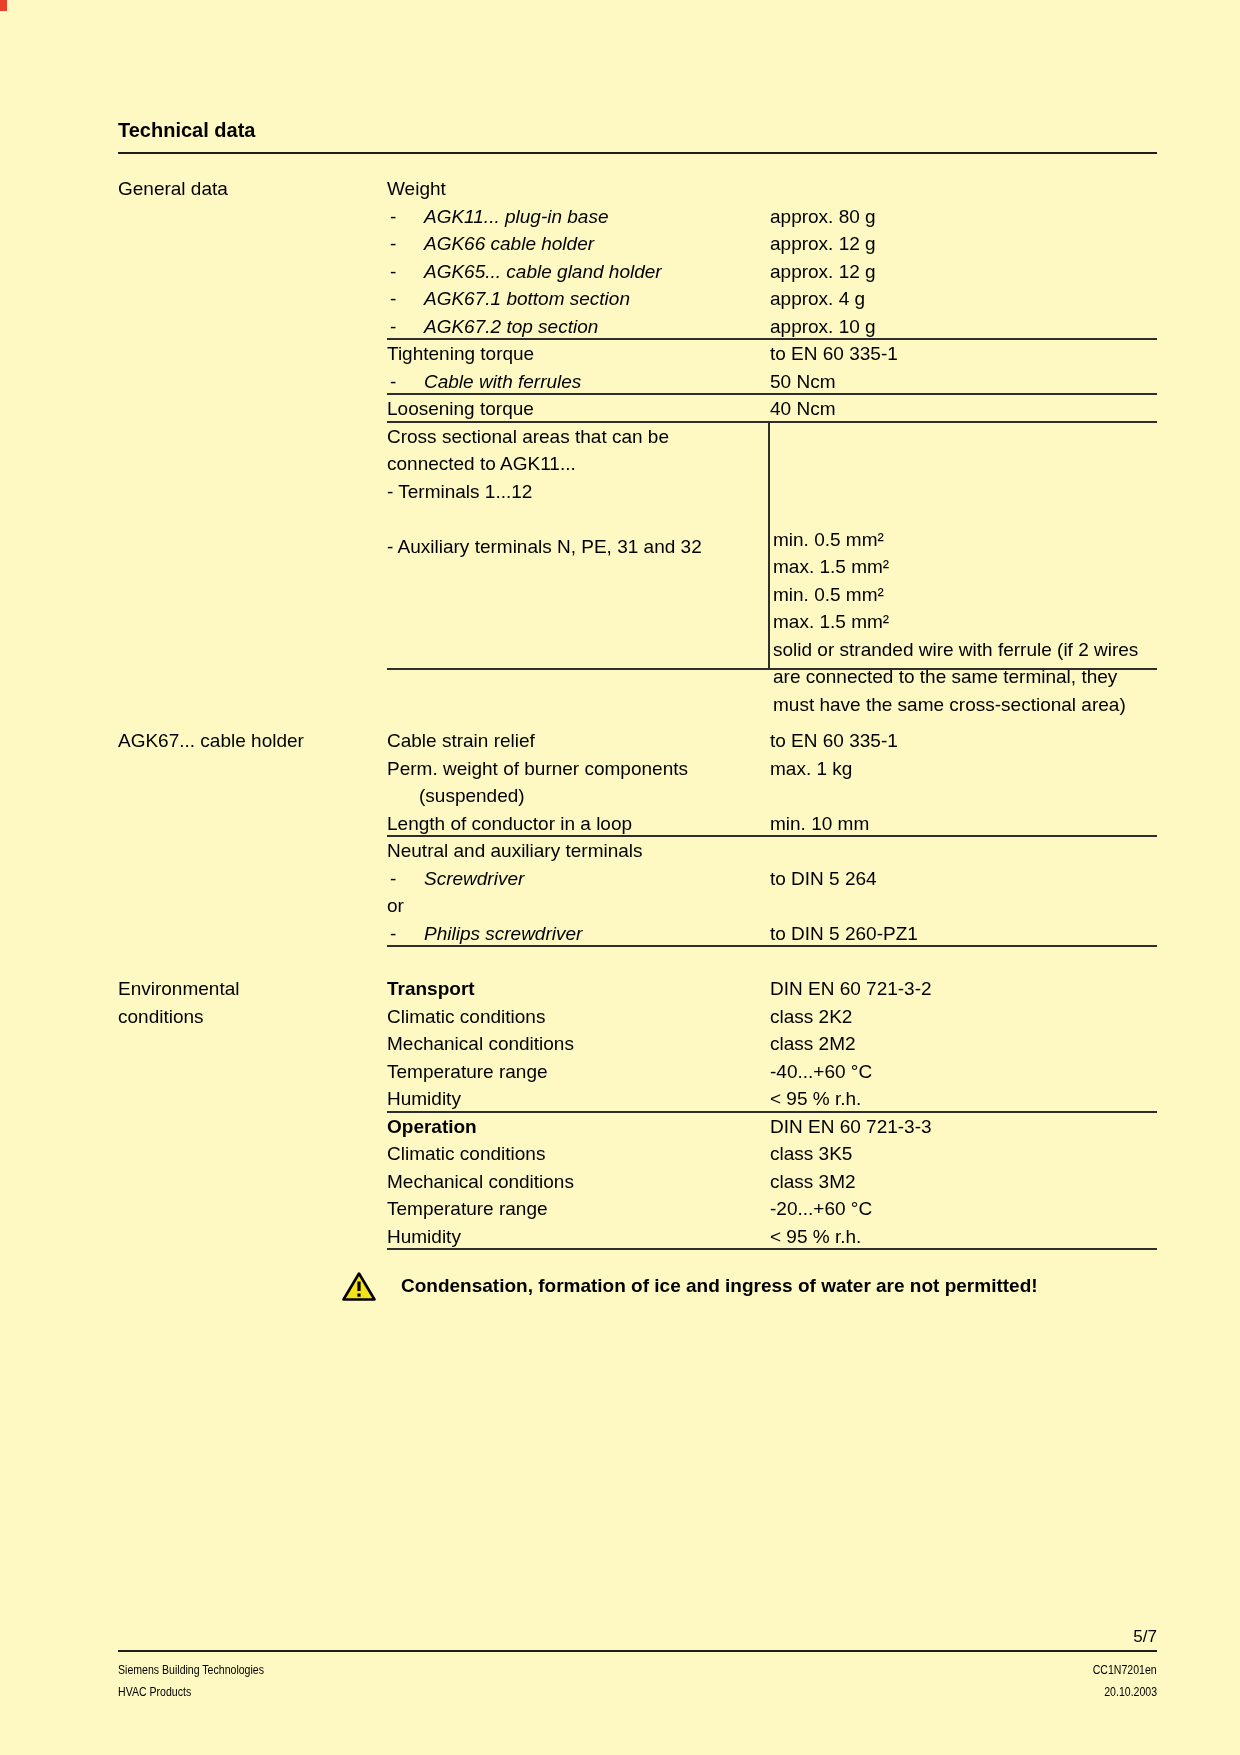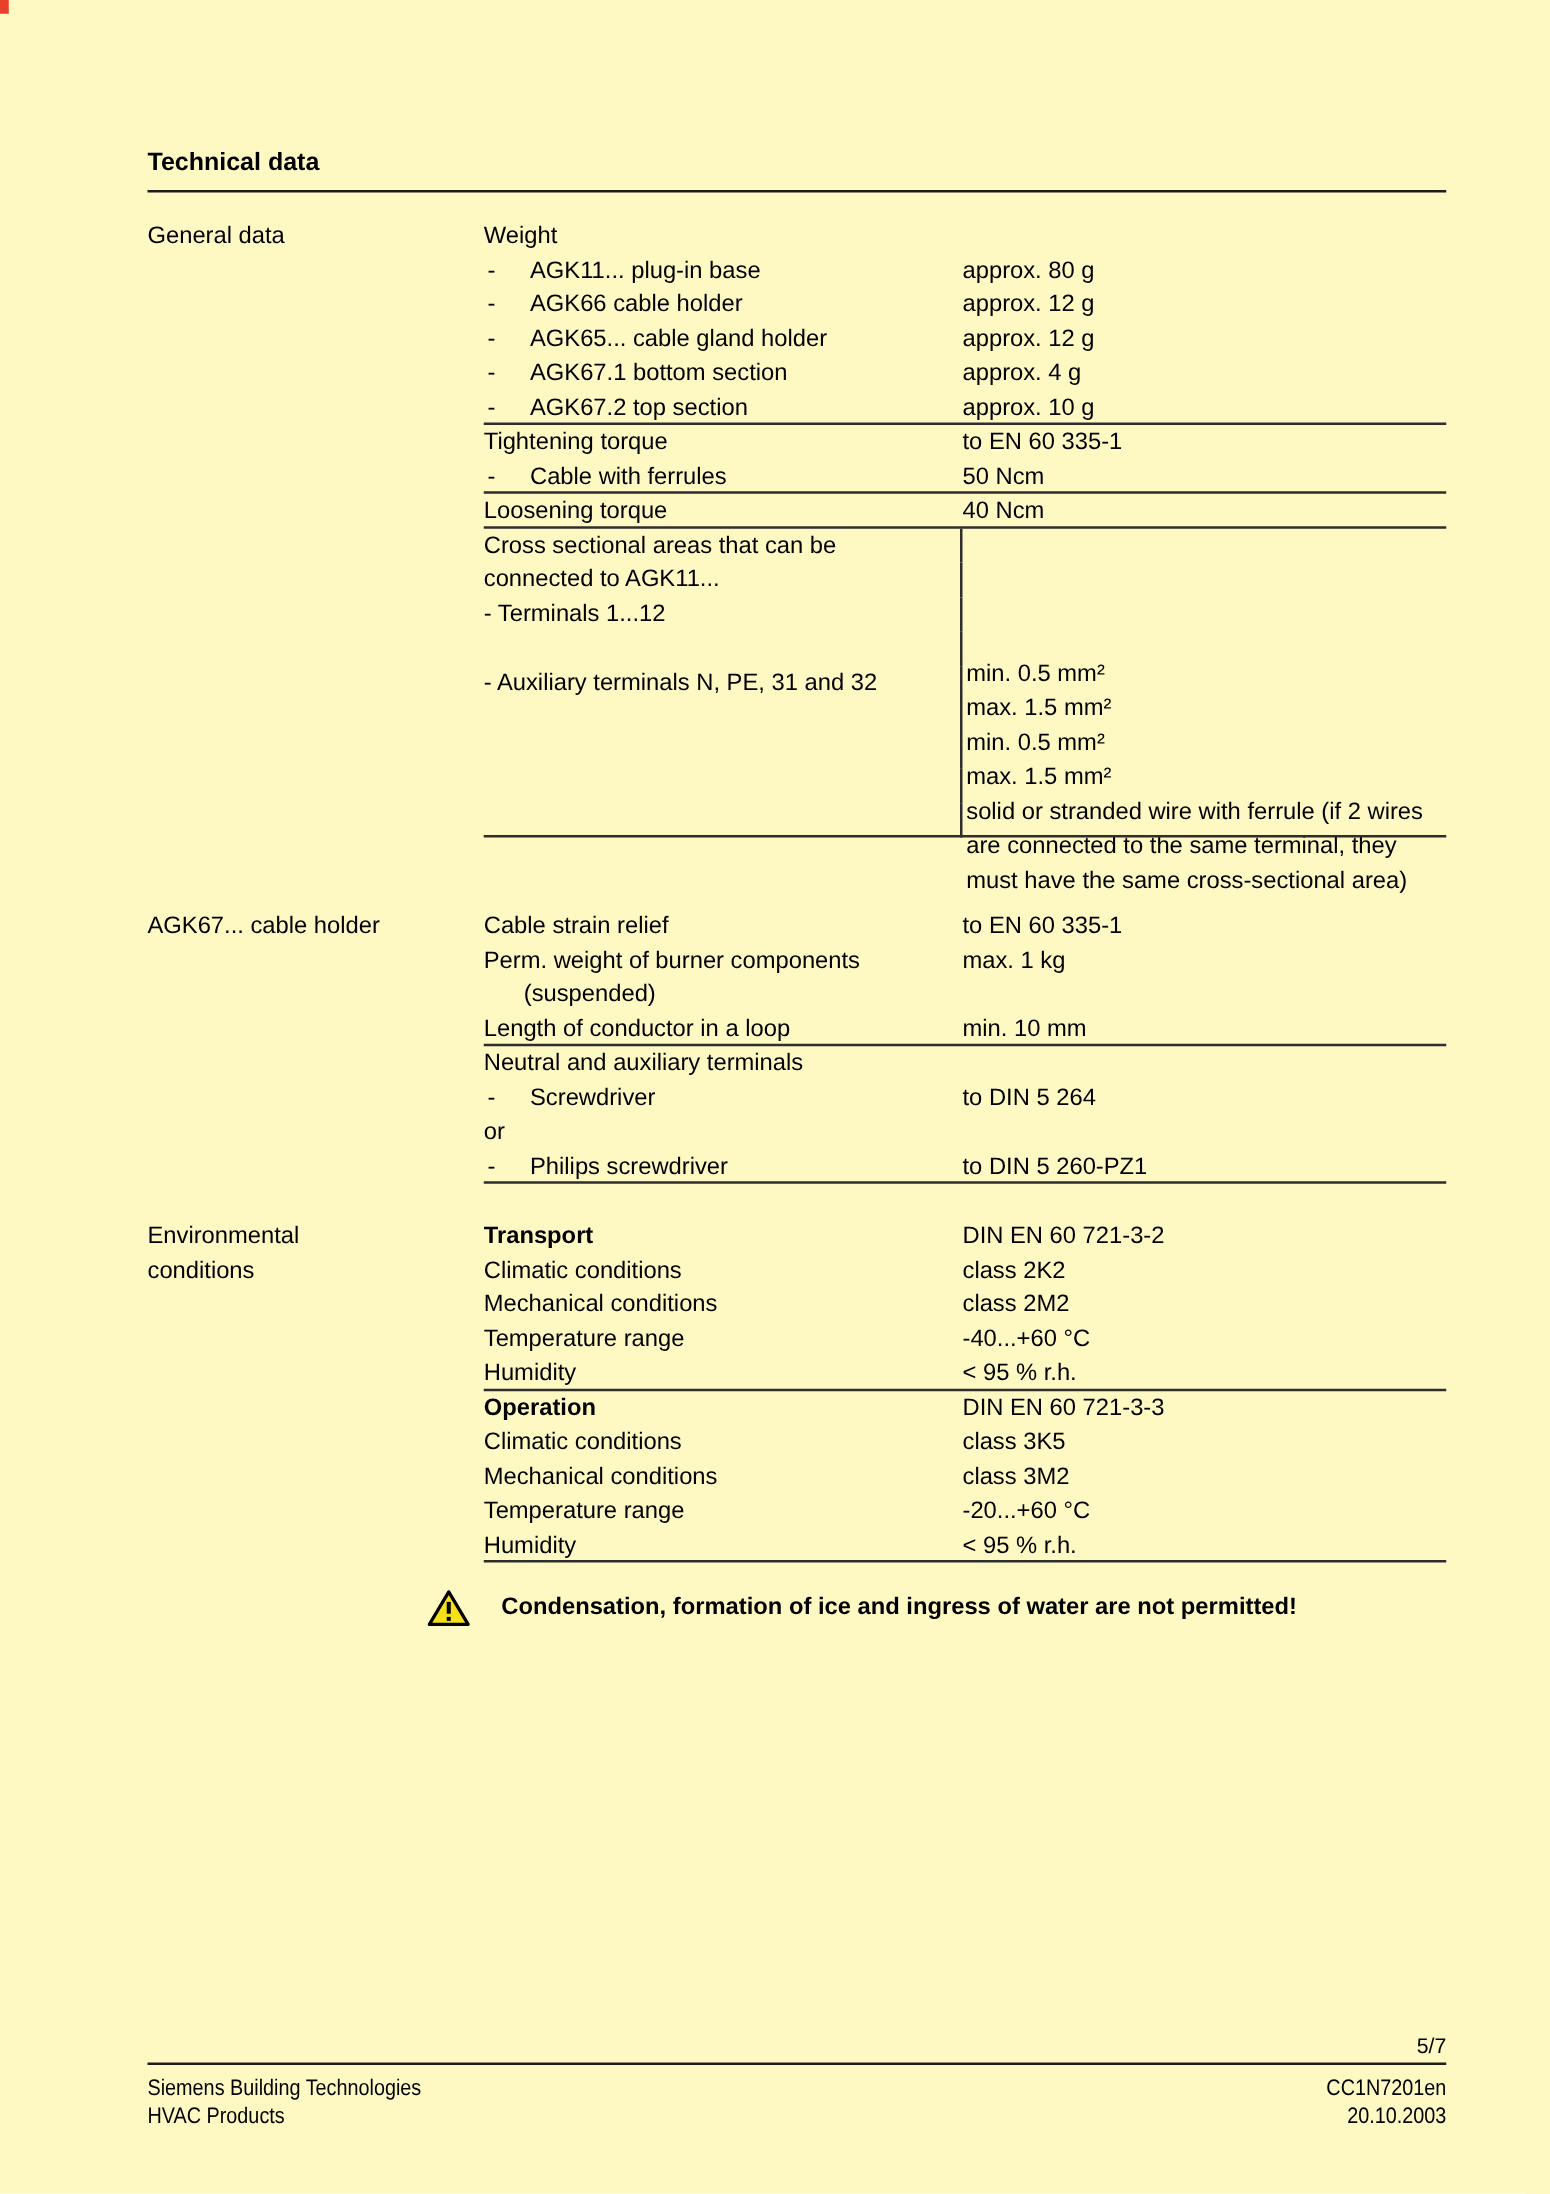--- a/index.html
+++ b/index.html
@@ -29,34 +29,34 @@
   .row.vline .right { left:655px;margin-top:48px; }
   .row.vline::after {
     content:""; position:absolute; left:650px; top:0; height:100%;
     border-left:2px solid #2e2e2e;
   }
   .row.rule::before {
     content:""; position:absolute; left:269px; right:0; bottom:0;
     border-bottom:2px solid #2e2e2e;
   }
   .mid .dash-mark { position:absolute; left:3px; }
-  .txt.dashed   { margin-left:37px; display:inline-block; }
+  .txt.dashed   { margin-left:37px; display:inline-block;font-style:italic; }
   .txt.indented { margin-left:32px; display:inline-block; }
   .bold { font-weight:bold; }
 
   .warning { position:absolute; left:132px; top:1270px; width:1039px; height:32px; line-height:32px; }
   .warning .wicon { position:absolute; left:209px; top:1px; }
   .warning .wtext { position:absolute; left:269px; font-weight:bold; }
 
   .page-num {
     position:absolute; left:118px; top:1624px; width:1039px;
     text-align:right; font-size:17px; height:26px; line-height:26px;
   }
   .footer-sep { position:absolute; left:118px; top:1650px; width:1039px; border-top:2px solid #1d1d1d; }
-  .footer { position:absolute; left:118px; top:1659px; width:1039px; font-size:18px; }
+  .footer { position:absolute; left:118px; top:1659px; width:1039px; font-size:12px; }
   .footer .frow { position:relative; height:22px; line-height:22px; }
   .footer .fl { position:absolute; left:0; display:inline-block; transform:scaleX(0.88); transform-origin:left center; }
   .footer .fr { position:absolute; right:0; display:inline-block; transform:scaleX(0.88); transform-origin:right center; }
 </style>
 </head>
 <body>
 
 <div class="page">
 
   <div class="corner-mark" style="background: rgb(232, 64, 42);"></div>

